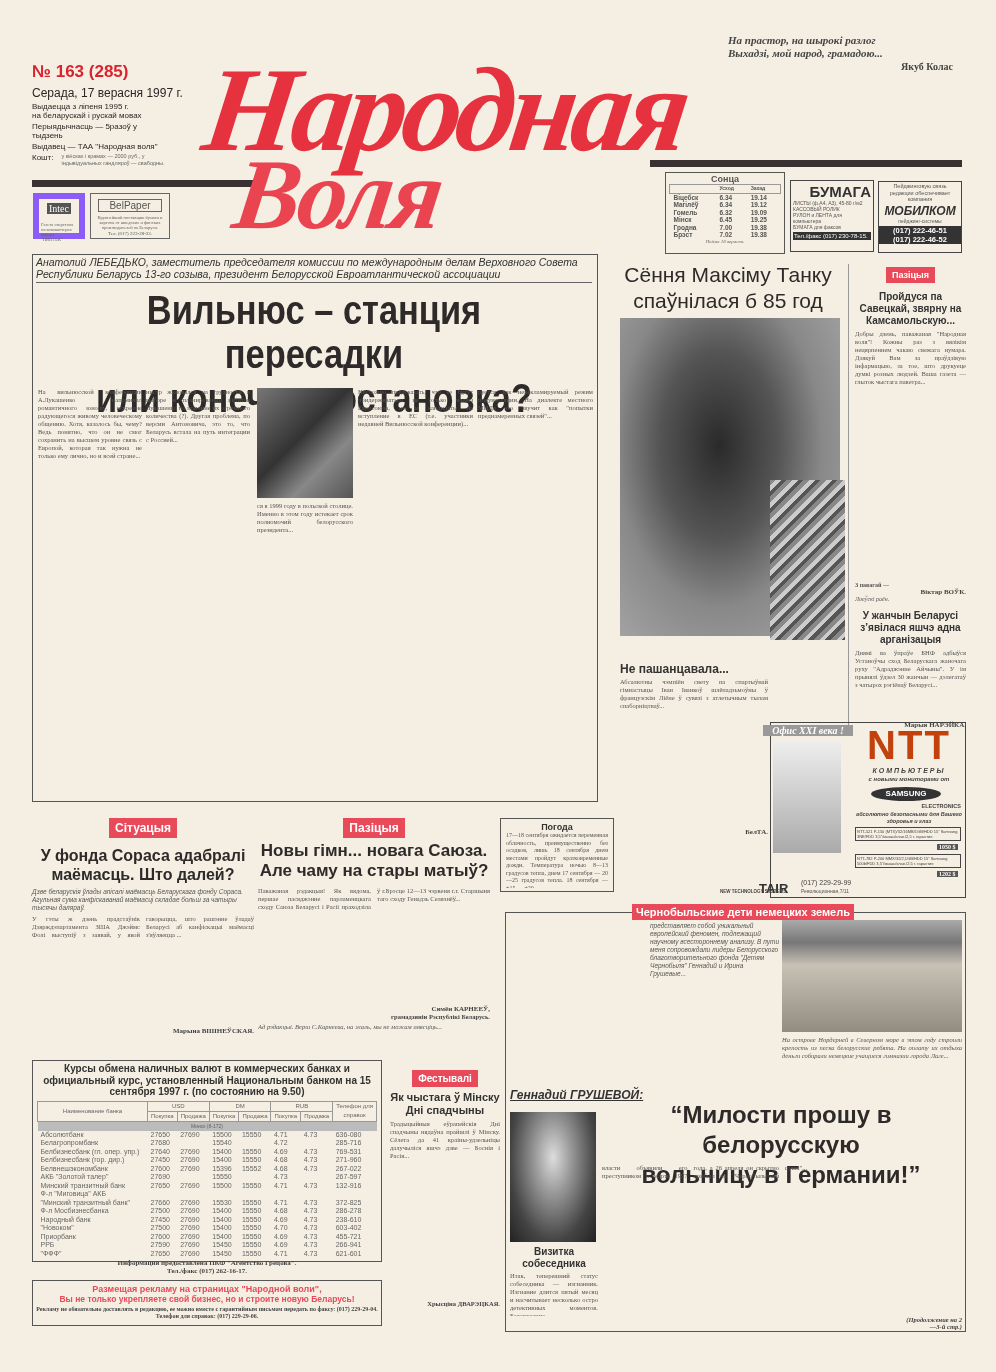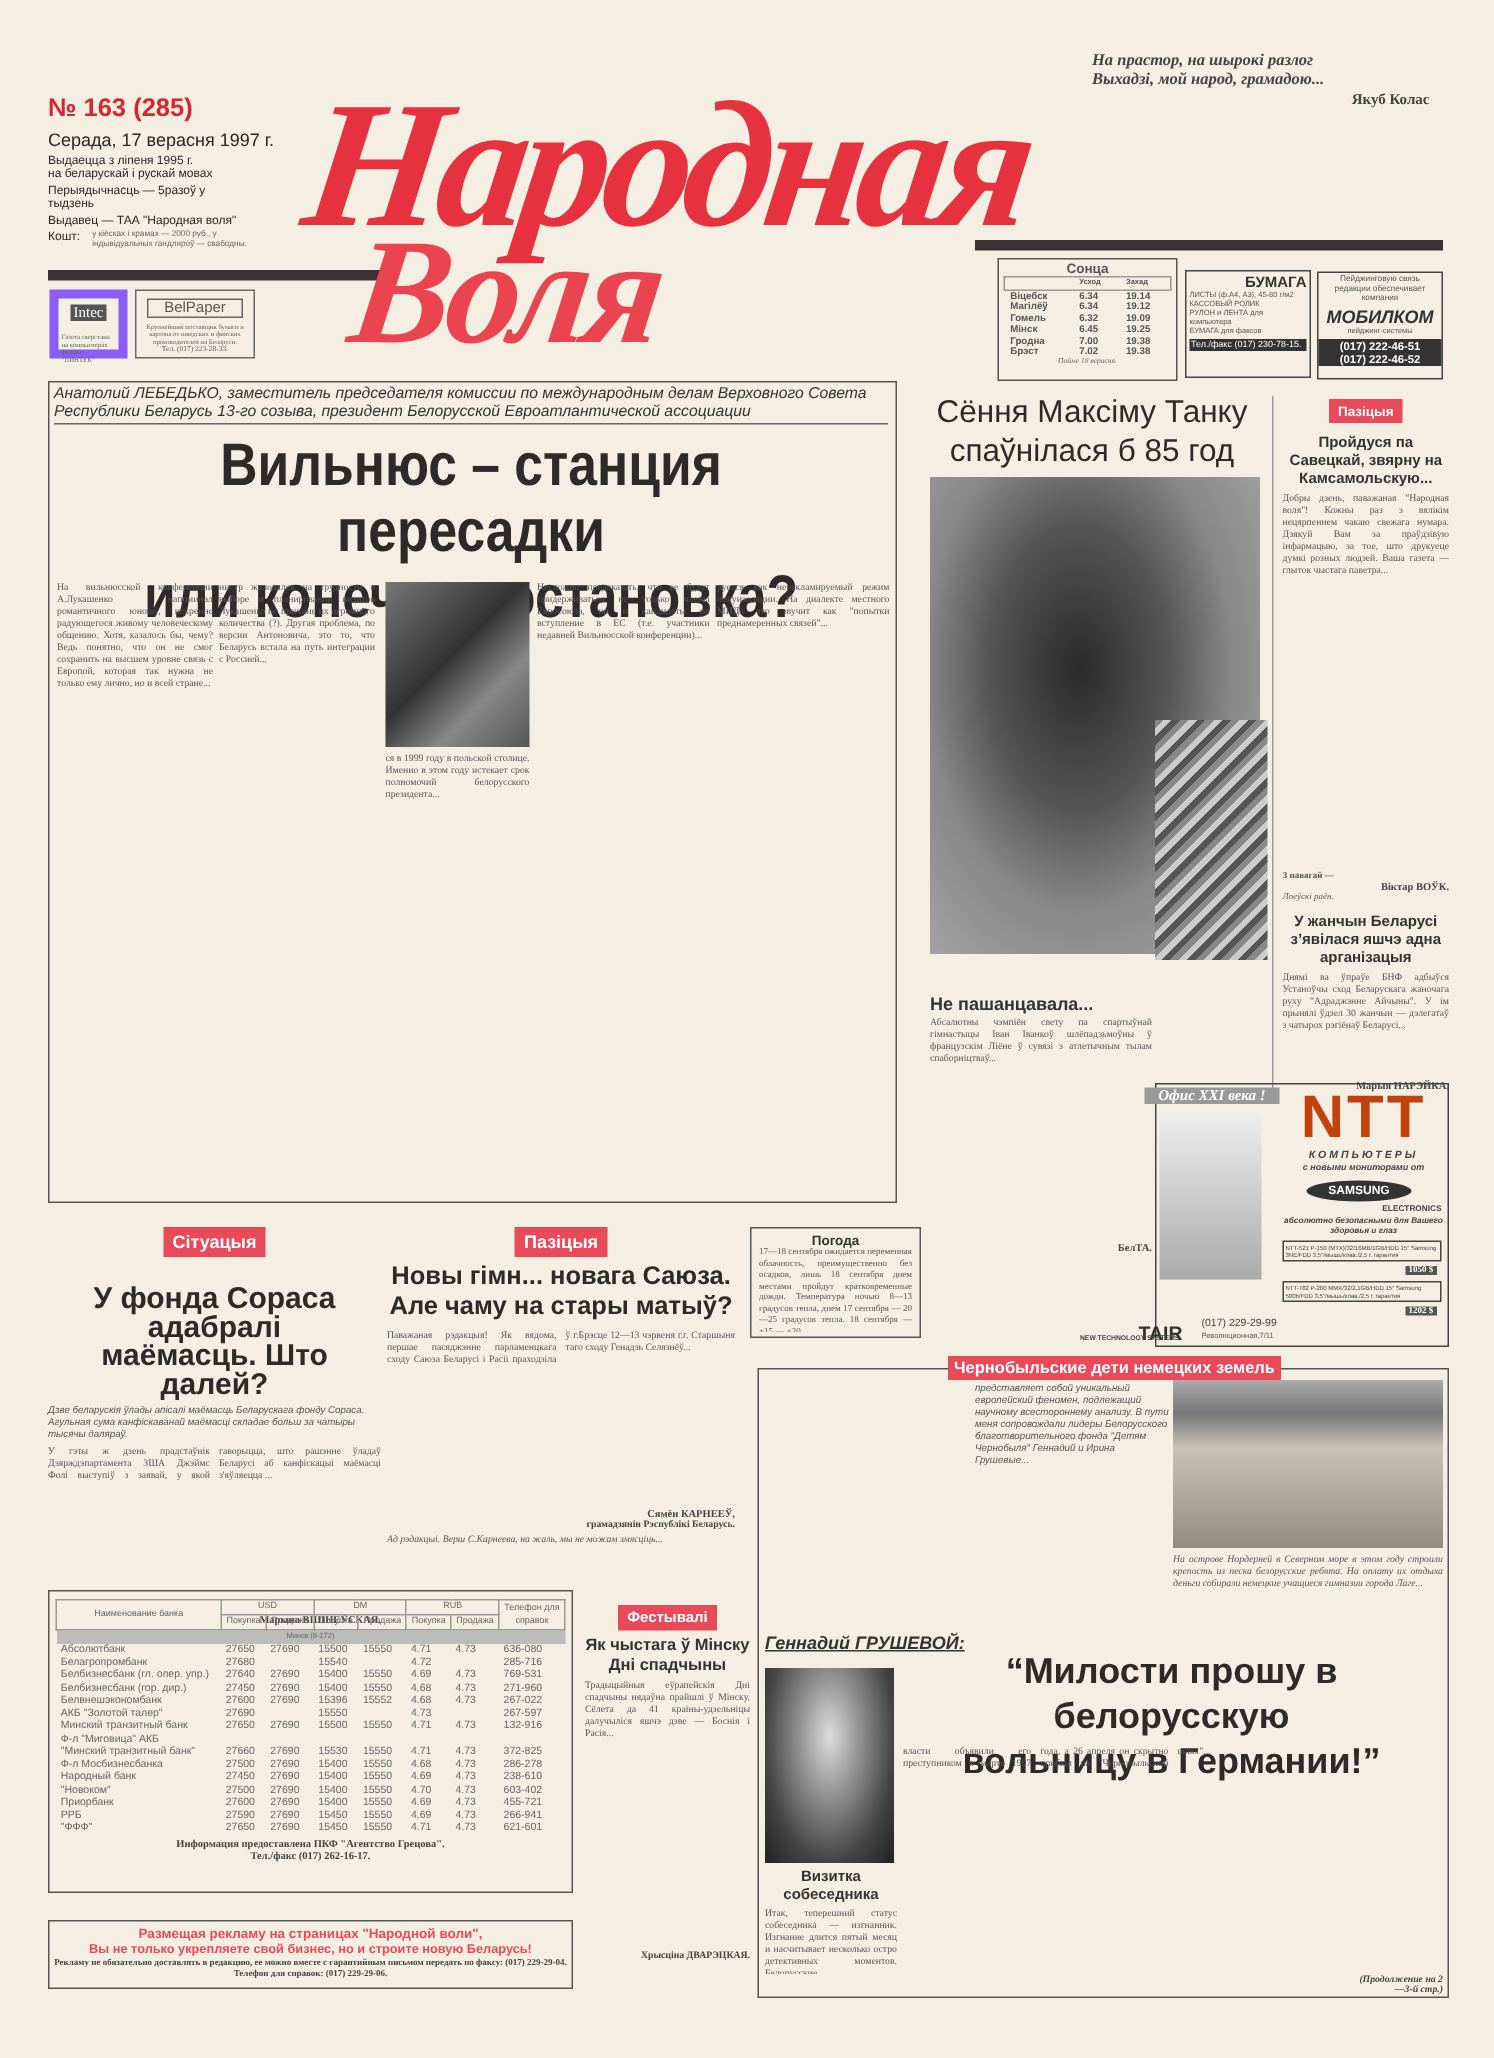--- a/index.html
+++ b/index.html
@@ -95,21 +95,21 @@
           <td>Брэст</td>
           <td>7.02</td>
           <td>19.38</td>
         </tr>
   </tbody>
     </table>
   <div style="text-align:center;font-size:5px;font-style:italic;color:#666">Пойме 18 верасня.</div>
 </div>
 
 <div class="abs" style="left:790px;top:180px;width:84px;height:72px;border:1.5px solid #444;padding:2px;font-family:'Liberation Sans',sans-serif">
-  <div style="font-size:10px;font-weight:bold;color:#333;text-align:right">БУМАГА</div>
+  <div style="font-size:15px;font-weight:bold;color:#333;text-align:right">БУМАГА</div>
   <div style="font-size:5px;color:#555">ЛИСТЫ (ф.А4, А3), 45-80 г/м2</div>
   <div style="font-size:5px;color:#555">КАССОВЫЙ РОЛИК</div>
   <div style="font-size:5px;color:#555">РУЛОН и ЛЕНТА для компьютера</div>
   <div style="font-size:5px;color:#555">БУМАГА для факсов</div>
   <div style="font-size:6px;background:#333;color:#fff;padding:1px;margin-top:2px">Тел./факс (017) 230-78-15.</div>
 </div>
 
 <div class="abs" style="left:878px;top:181px;width:84px;height:72px;border:1.5px solid #444;font-family:'Liberation Sans',sans-serif;text-align:center">
   <div style="font-size:5.5px;color:#555;line-height:6.5px;padding:1px 4px">Пейджинговую связь редакции обеспечивает компания</div>
   <div style="font-size:12px;font-weight:bold;color:#333;font-style:italic">МОБИЛКОМ</div>
@@ -176,21 +176,21 @@
 </div>
 <div class="abs" style="left:720px;top:889px;font-family:'Liberation Sans',sans-serif;font-weight:bold;font-size:4.5px;color:#444">NEW TECHNOLOGY SYSTEMS</div>
 
 <div class="abs box" style="left:500px;top:818px;width:114px;height:74px;padding:3px 5px">
   <div style="text-align:center;font-family:'Liberation Sans',sans-serif;font-weight:bold;font-size:9px;color:#333">Погода</div>
   <div class="txt" style="font-size:6px;line-height:7.5px;height:56px">17—18 сентября ожидается переменная облачность, преимущественно без осадков, лишь 18 сентября днем местами пройдут кратковременные дожди. Температура ночью 8—13 градусов тепла, днем 17 сентября — 20—25 градусов тепла. 18 сентября — +15 — +20.</div>
 </div>
 
 <div class="abs" style="left:32px;top:818px;width:222px;text-align:center">
   <span class="tag">Сітуацыя</span>
-  <div style="font-family:'Liberation Sans',sans-serif;font-weight:bold;font-size:20px;line-height:19px;color:#2e2a2a;margin-top:19px">
+  <div style="font-family:'Liberation Sans',sans-serif;font-weight:bold;font-size:16px;line-height:19px;color:#2e2a2a;margin-top:8px">
     <div>У фонда Сораса адабралі</div>
     <div>маёмасць. Што далей?</div>
   </div>
   <div style="font-family:'Liberation Sans',sans-serif;font-style:italic;font-size:6.5px;line-height:8px;color:#555;text-align:left;margin-top:4px">Дзве беларускія ўлады апісалі маёмасць Беларускага фонду Сораса. Агульная сума канфіскаванай маёмасці складае больш за чатыры тысячы даляраў.</div>
   <div class="txt" style="height:112px;margin-top:3px;column-count:2;column-gap:6px">У гэты ж дзень прадстаўнік Дзярждэпартамента ЗША Джэймс Фолі выступіў з заявай, у якой гаворыцца, што рашэнне ўладаў Беларусі аб канфіскацыі маёмасці з'яўляецца ...</div>
   <div style="font-size:7px;font-weight:bold;text-align:right;color:#444">Марына ВІШНЕЎСКАЯ.</div>
 </div>
 
 <div class="abs" style="left:258px;top:818px;width:232px;text-align:center">
   <span class="tag">Пазіцыя</span>
@@ -198,20 +198,21 @@
     <div>Новы гімн... новага Саюза.</div>
     <div>Але чаму на стары матыў?</div>
   </div>
   <div class="txt" style="height:118px;margin-top:6px;column-count:2;column-gap:6px">Паважаная рэдакцыя! Як вядома, першае пасяджэнне парламенцкага сходу Саюза Беларусі і Расіі праходзіла ў г.Брэсце 12—13 чэрвеня г.г. Старшыня таго сходу Генадзь Селязнёў...</div>
   <div style="font-size:7px;font-weight:bold;text-align:right;color:#444">Сямён КАРНЕЕЎ,</div>
   <div style="font-size:6.5px;font-weight:bold;text-align:right;color:#444">грамадзянін Рэспублікі Беларусь.</div>
   <div class="txt" style="font-style:italic;margin-top:3px;height:26px">Ад рэдакцыі. Верш С.Карнеева, на жаль, мы не можам змясціць...</div>
 </div>
 
 <div class="abs" style="left:32px;top:1060px;width:350px;height:202px;border:1.5px solid #555;padding:2px 4px">
+  <div style="text-align:center;font-family:'Liberation Sans',sans-serif;font-weight:bold;font-size:10px;line-height:11.5px;color:#333">Курсы обмена наличных валют в коммерческих банках и официальный курс, установленный Национальным банком на 15 сентября 1997 г. (по состоянию на 9.50)</div>
   <table class="rates" style="width:100%;margin-top:3px">
     <tbody>
         <tr>
       <th rowspan="2" style="width:110px">Наименование банка</th>
       <th colspan="2">USD</th>
       <th colspan="2">DM</th>
       <th colspan="2">RUB</th>
       <th rowspan="2">Телефон для справок</th>
     </tr>
     <tr>

